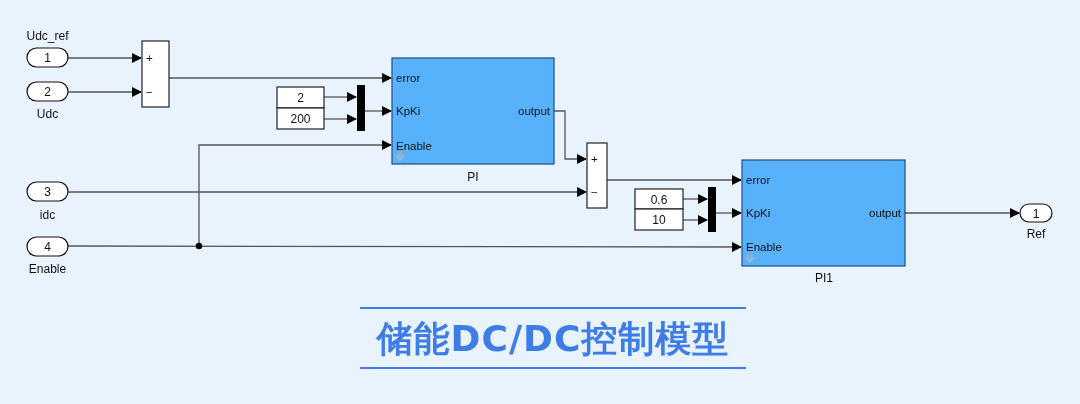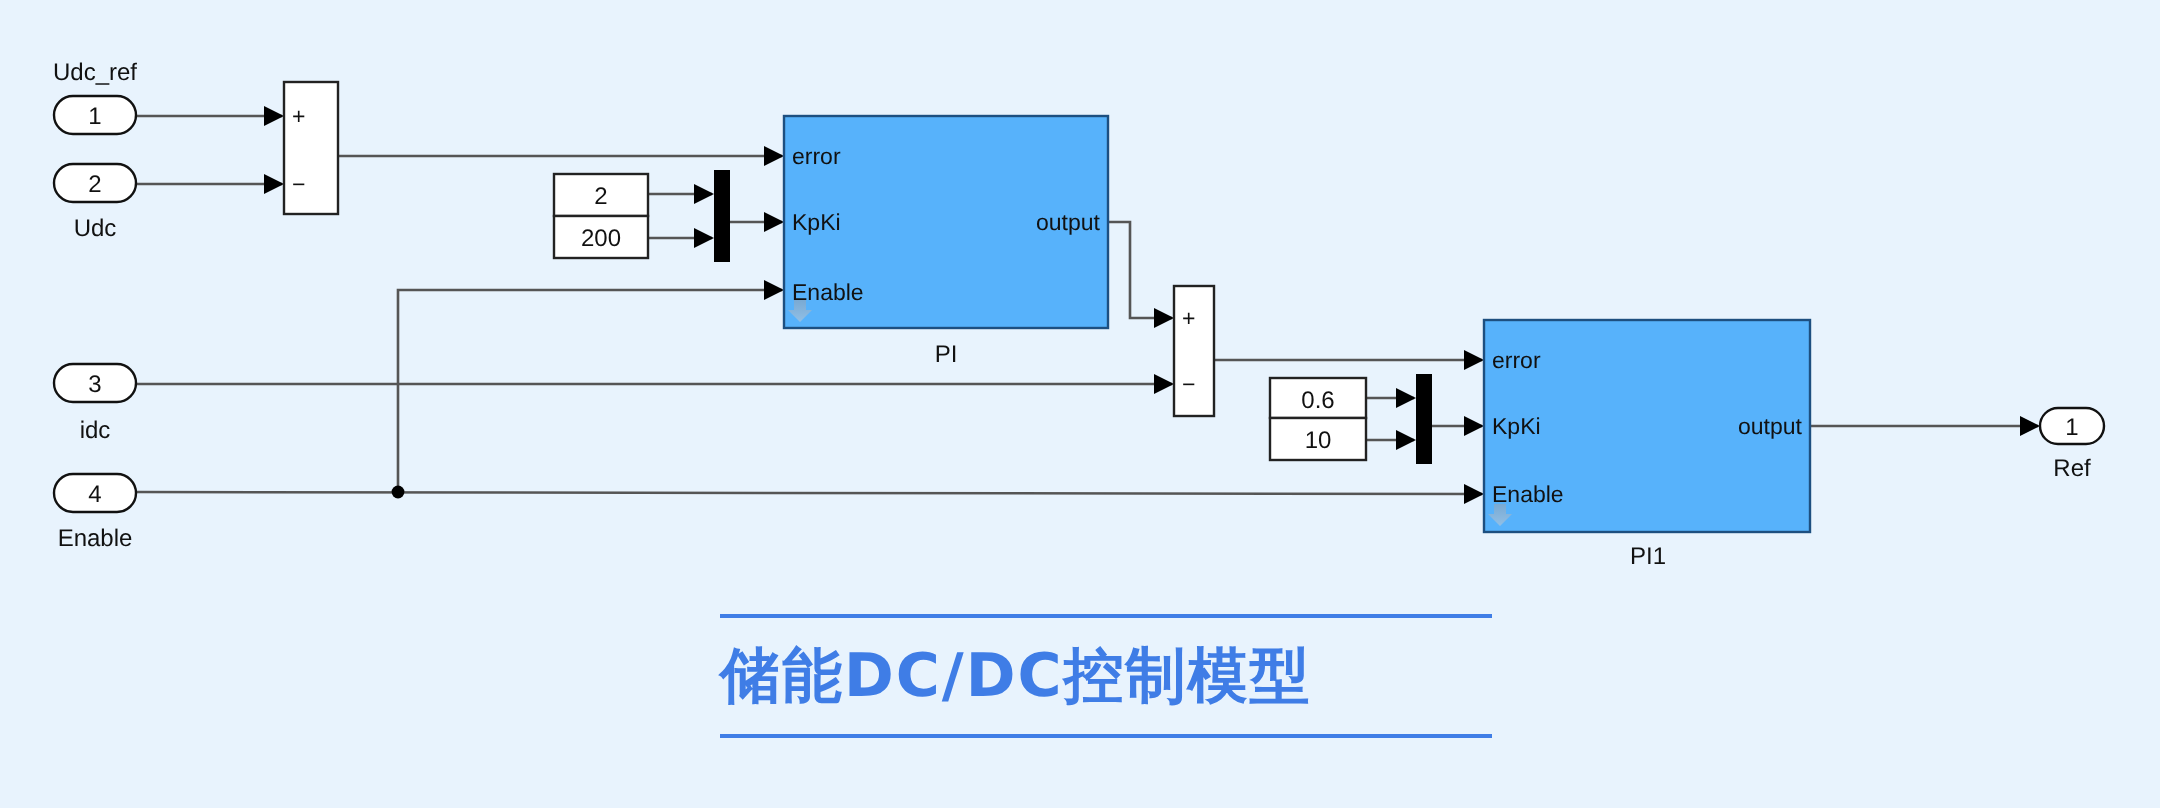--- a/index.html
+++ b/index.html
@@ -1,22 +1,22 @@
 <!DOCTYPE html>
 <html><head>
 <meta charset="utf-8">
 <style>
   html, body { margin:0; padding:0; }
   body { width:1080px; height:404px; background:#e8f3fd; position:relative; overflow:hidden;
          font-family:"Liberation Sans", sans-serif; }
   svg#diagram { position:absolute; left:0; top:0; }
   .lbl { font-family:"Liberation Sans", sans-serif; font-size:12px; fill:#111; }
   .portlbl { font-family:"Liberation Sans", sans-serif; font-size:11.5px; fill:#111; }
-  .title { position:absolute; left:360px; width:386px; top:312px; height:54px; text-align:left;
-           font-family:"DejaVu Sans", sans-serif; font-size:30px; font-weight:bold; color:#3f7de6;
+  .title { position:absolute; left:360px; width:386px; top:312px; height:54px; text-align:center;
+           font-family:"DejaVu Sans", sans-serif; font-size:36px; font-weight:bold; color:#3f7de6;
            line-height:54px; letter-spacing:1px; }
   .rule { position:absolute; left:360px; width:386px; height:1.5px; background:#3f7de6; }
 </style>
 </head>
 <body>
 
 <svg id="diagram" width="1080" height="404" xmlns="http://www.w3.org/2000/svg">
   <defs>
     <marker id="arr" markerWidth="10" markerHeight="10" refX="9" refY="5" orient="auto" markerUnits="userSpaceOnUse">
       <path d="M0,0 L10,5 L0,10 z" fill="#000"></path>

